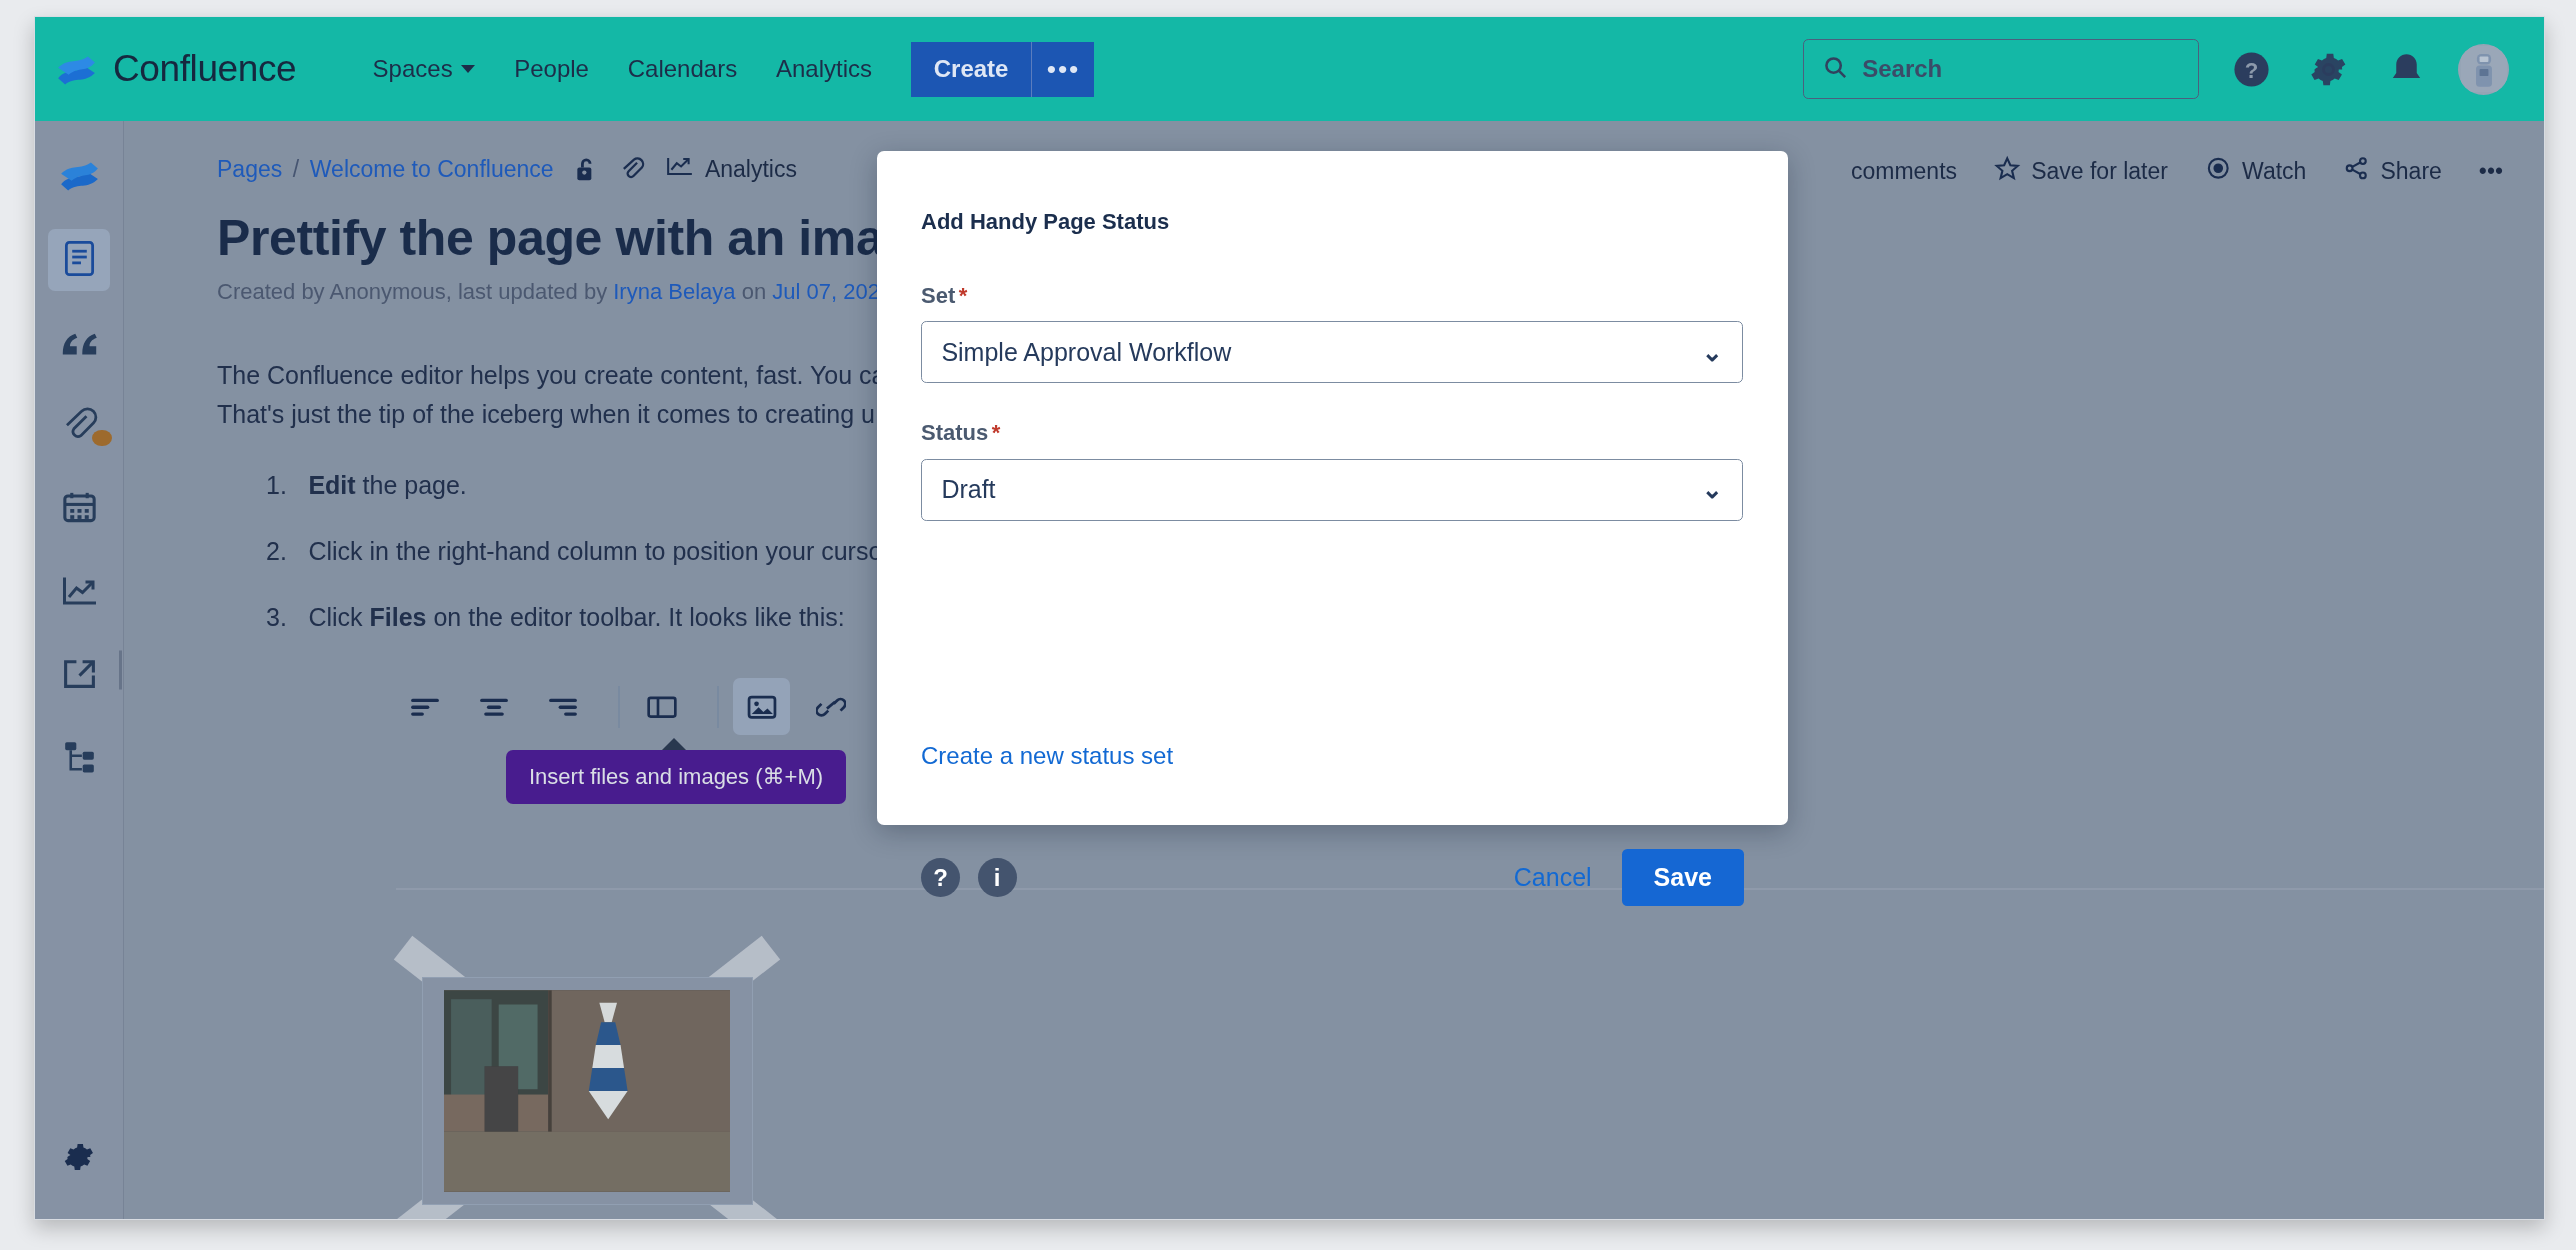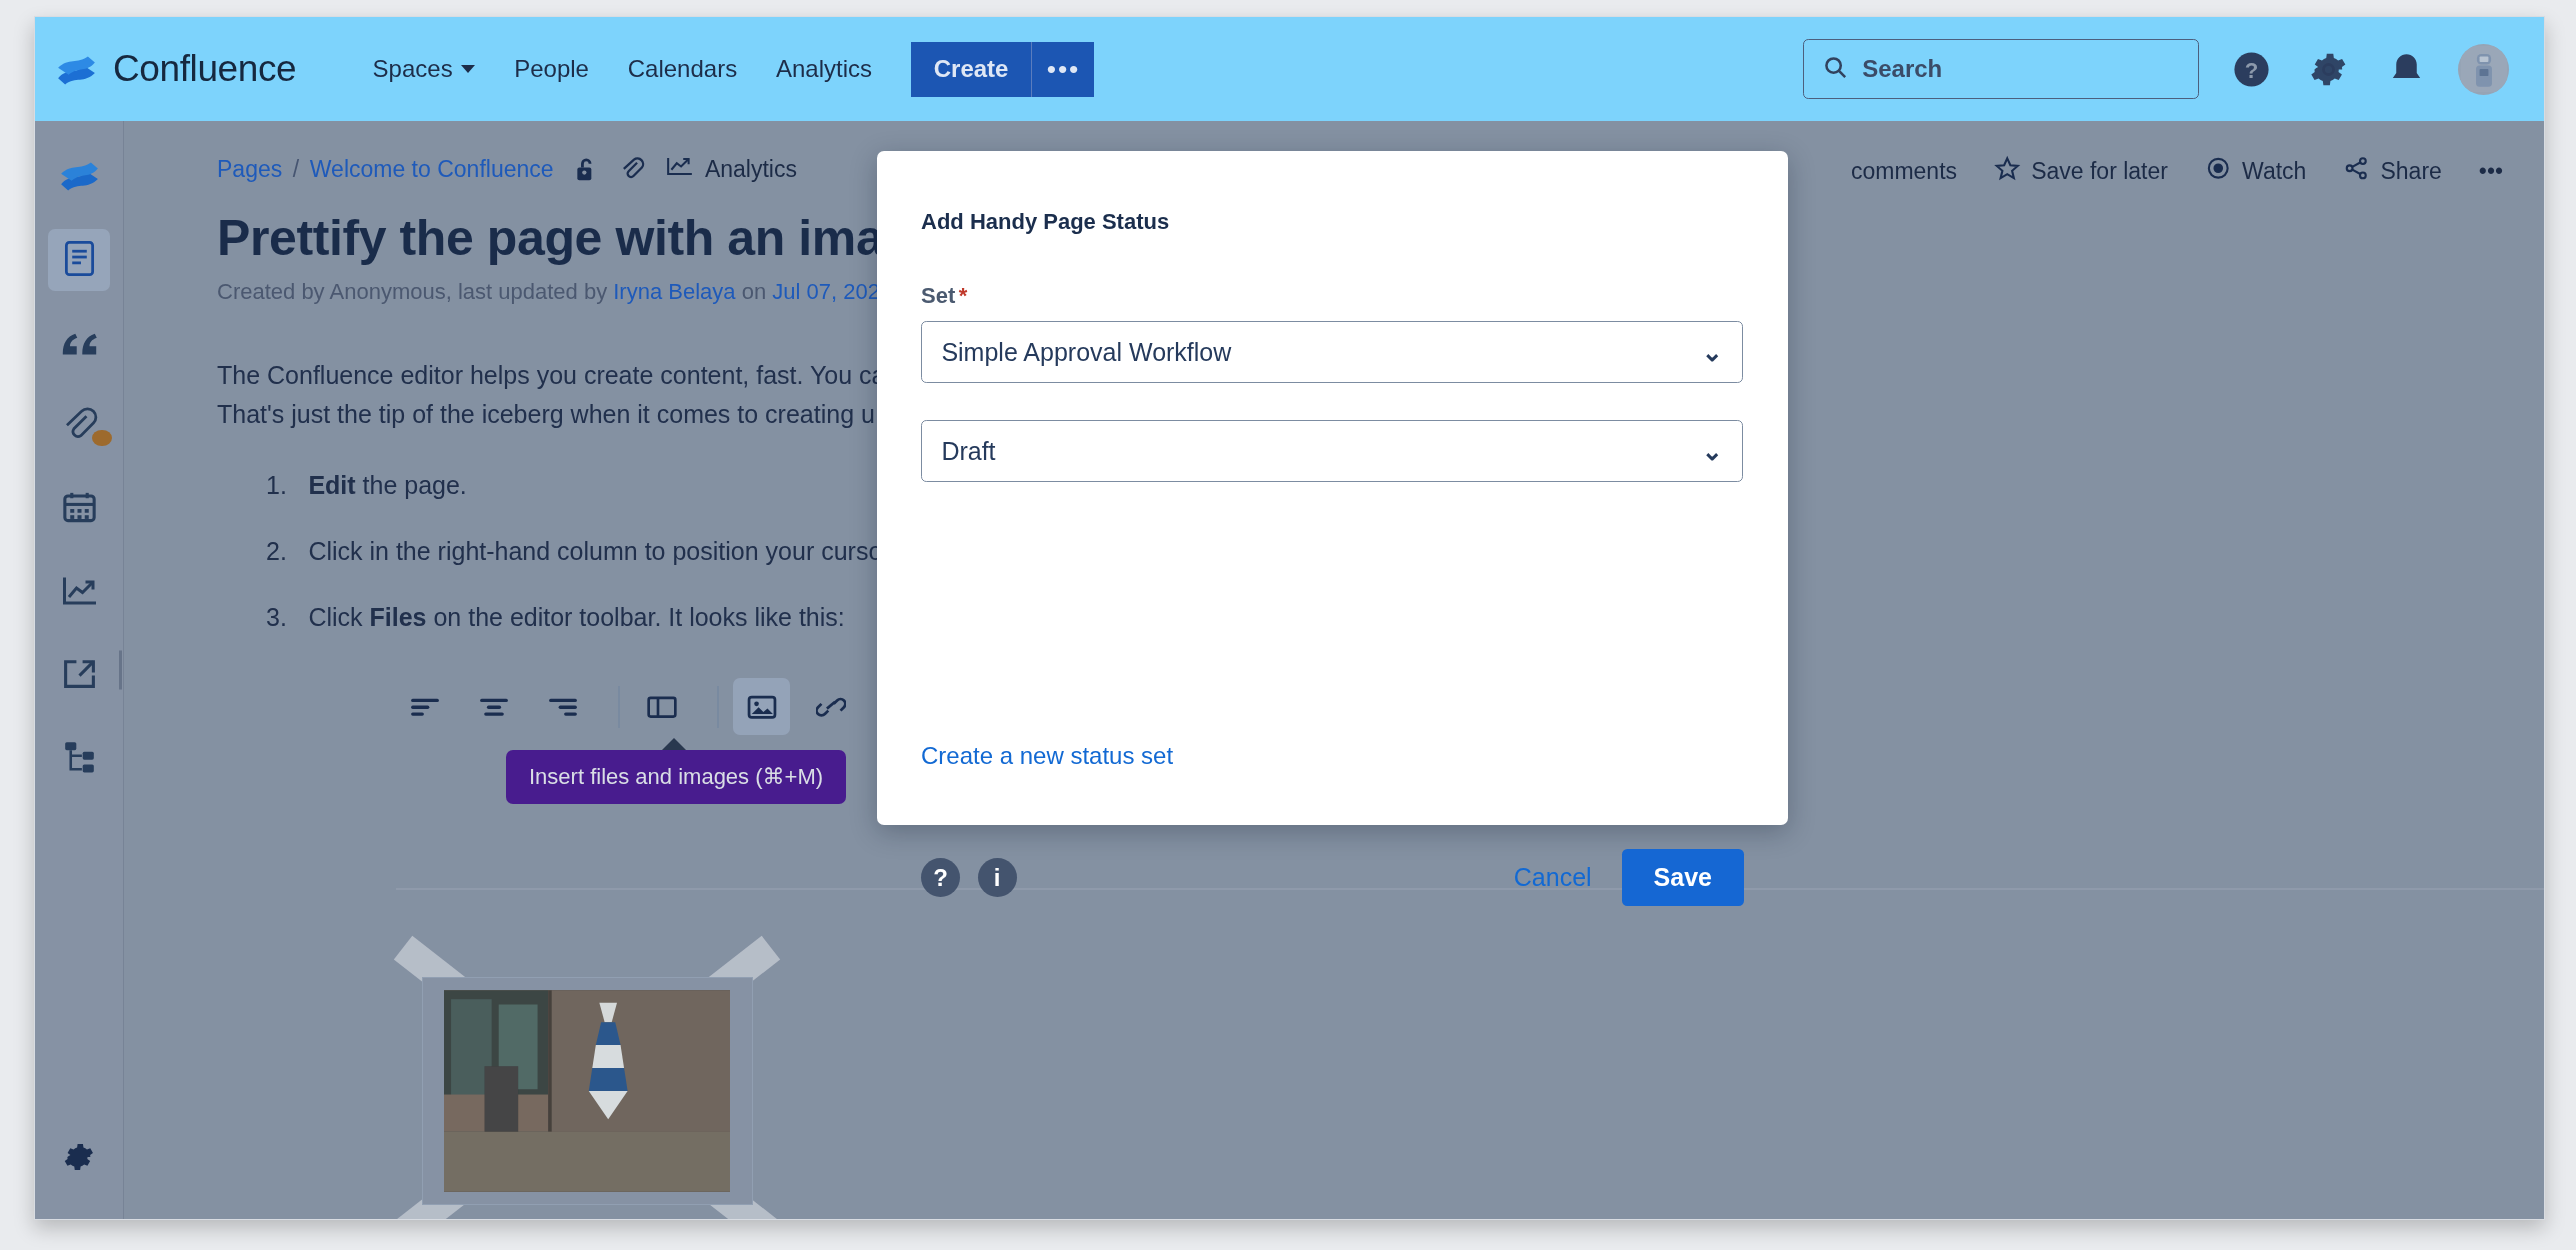--- a/index.html
+++ b/index.html
@@ -17,21 +17,21 @@
     width:2509px; height:1202px;
     background:#8c99ab;
     border:1.8px solid #d8dce2;
     box-shadow:0 8.8px 19.4px rgba(0,0,0,.22);
     overflow:hidden;
   }
 
   
   #topnav{
     position:absolute;left:0;top:0;width:100%;height:104px;
-    background:#7dd3fc;
+    background:#14b8a6;
     display:flex;align-items:center;
   }
   #brand{display:flex;align-items:center;gap:16px;margin-left:21px;}
   #brand .logo{width:41px;height:35px;position:relative;}
   #brand .logo svg{width:41px;height:35px;display:block;}
   #brand .brand-name{
     font-size:37px;font-weight:400;color:#16283f;letter-spacing:-0.4px;
   }
   #primary-nav{display:flex;align-items:center;gap:0;margin-left:57px;}
   #primary-nav .nav-item{
@@ -558,20 +558,23 @@
       <div class="field-label">
         <span>Set</span><span class="req">*</span>
       </div>
       <div class="select-box">
         <span>Simple Approval Workflow</span>
         <span class="select-chev">⌄</span>
       </div>
     </div>
 
     <div class="field" id="status-field">
+      <div class="field-label">
+        <span>Status</span><span class="req">*</span>
+      </div>
       <div class="select-box">
         <span>Draft</span>
         <span class="select-chev">⌄</span>
       </div>
     </div>
 
     <div id="create-set-link">Create a new status set</div>
 
     <div id="modal-footer">
       <div class="circ-icon">?</div>

